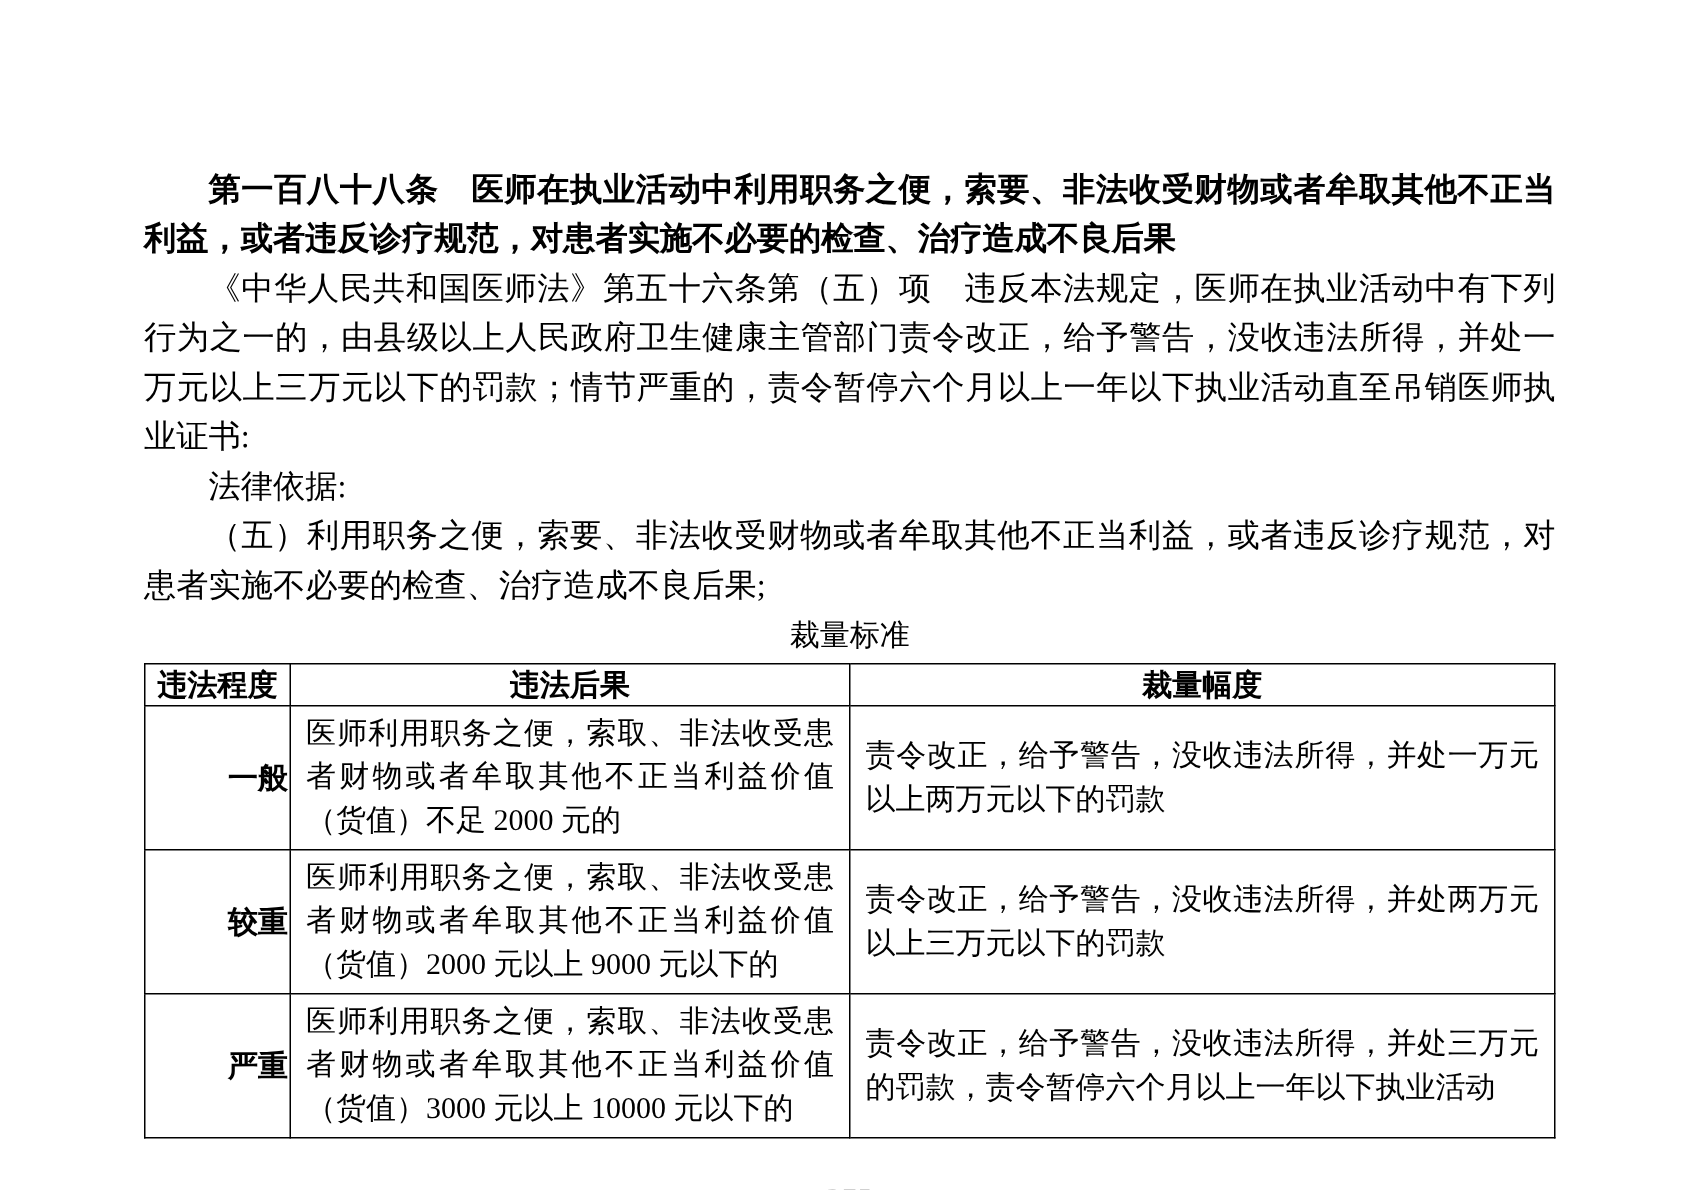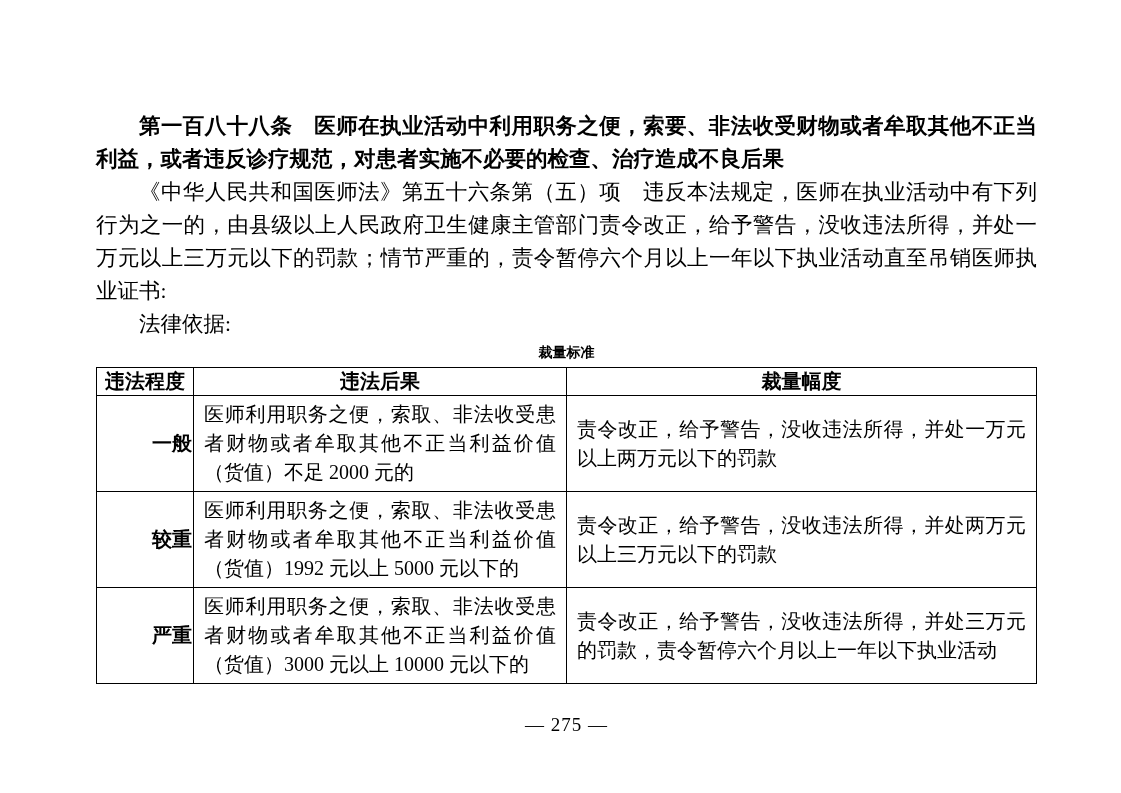--- a/index.html
+++ b/index.html
@@ -24,22 +24,22 @@
     line-height: 33px;
     text-align: justify;
     text-indent: 2em;
   }
   .heading {
     font-weight: bold;
   }
   .table-title {
     margin: 3px 0 5px 0;
     font-family: "Liberation Sans", "DejaVu Sans", sans-serif;
-    font-size: 14px;
-    font-weight: bold;
+    font-size: 20px;
+    font-weight: normal;
     text-align: center;
   }
   table.standards {
     width: 100%;
     border-collapse: collapse;
     table-layout: fixed;
     border-radius: 23px;
   }
   table.standards th,
   table.standards td {
@@ -80,20 +80,21 @@
 <body>
 
 <div class="page">
 
   <p class="para heading">第一百八十八条　医师在执业活动中利用职务之便，索要、非法收受财物或者牟取其他不正当利益，或者违反诊疗规范，对患者实施不必要的检查、治疗造成不良后果</p>
 
   <p class="para">《中华人民共和国医师法》第五十六条第（五）项　违反本法规定，医师在执业活动中有下列行为之一的，由县级以上人民政府卫生健康主管部门责令改正，给予警告，没收违法所得，并处一万元以上三万元以下的罚款；情节严重的，责令暂停六个月以上一年以下执业活动直至吊销医师执业证书:</p>
 
   <p class="para">法律依据:</p>
 
+  <p class="para">（五）利用职务之便，索要、非法收受财物或者牟取其他不正当利益，或者违反诊疗规范，对患者实施不必要的检查、治疗造成不良后果;</p>
 
   <h3 class="table-title">裁量标准</h3>
 
   <table class="standards">
     <colgroup>
       <col style="width: 97px;">
       <col style="width: 373px;">
       <col>
     </colgroup>
     <thead>
@@ -104,21 +105,21 @@
       </tr>
     </thead>
     <tbody>
       <tr class="row-general">
         <td class="degree">一般</td>
         <td class="cell-text">医师利用职务之便，索取、非法收受患者财物或者牟取其他不正当利益价值（货值）不足 2000 元的</td>
         <td class="cell-text">责令改正，给予警告，没收违法所得，并处一万元以上两万元以下的罚款</td>
       </tr>
       <tr class="row-heavier">
         <td class="degree">较重</td>
-        <td class="cell-text">医师利用职务之便，索取、非法收受患者财物或者牟取其他不正当利益价值（货值）1992 元以上 5000 元以下的</td>
+        <td class="cell-text">医师利用职务之便，索取、非法收受患者财物或者牟取其他不正当利益价值（货值）2000 元以上 9000 元以下的</td>
         <td class="cell-text">责令改正，给予警告，没收违法所得，并处两万元以上三万元以下的罚款</td>
       </tr>
       <tr class="row-severe">
         <td class="degree">严重</td>
         <td class="cell-text">医师利用职务之便，索取、非法收受患者财物或者牟取其他不正当利益价值（货值）3000 元以上 10000 元以下的</td>
         <td class="cell-text">责令改正，给予警告，没收违法所得，并处三万元的罚款，责令暂停六个月以上一年以下执业活动</td>
       </tr>
     </tbody>
   </table>
 

